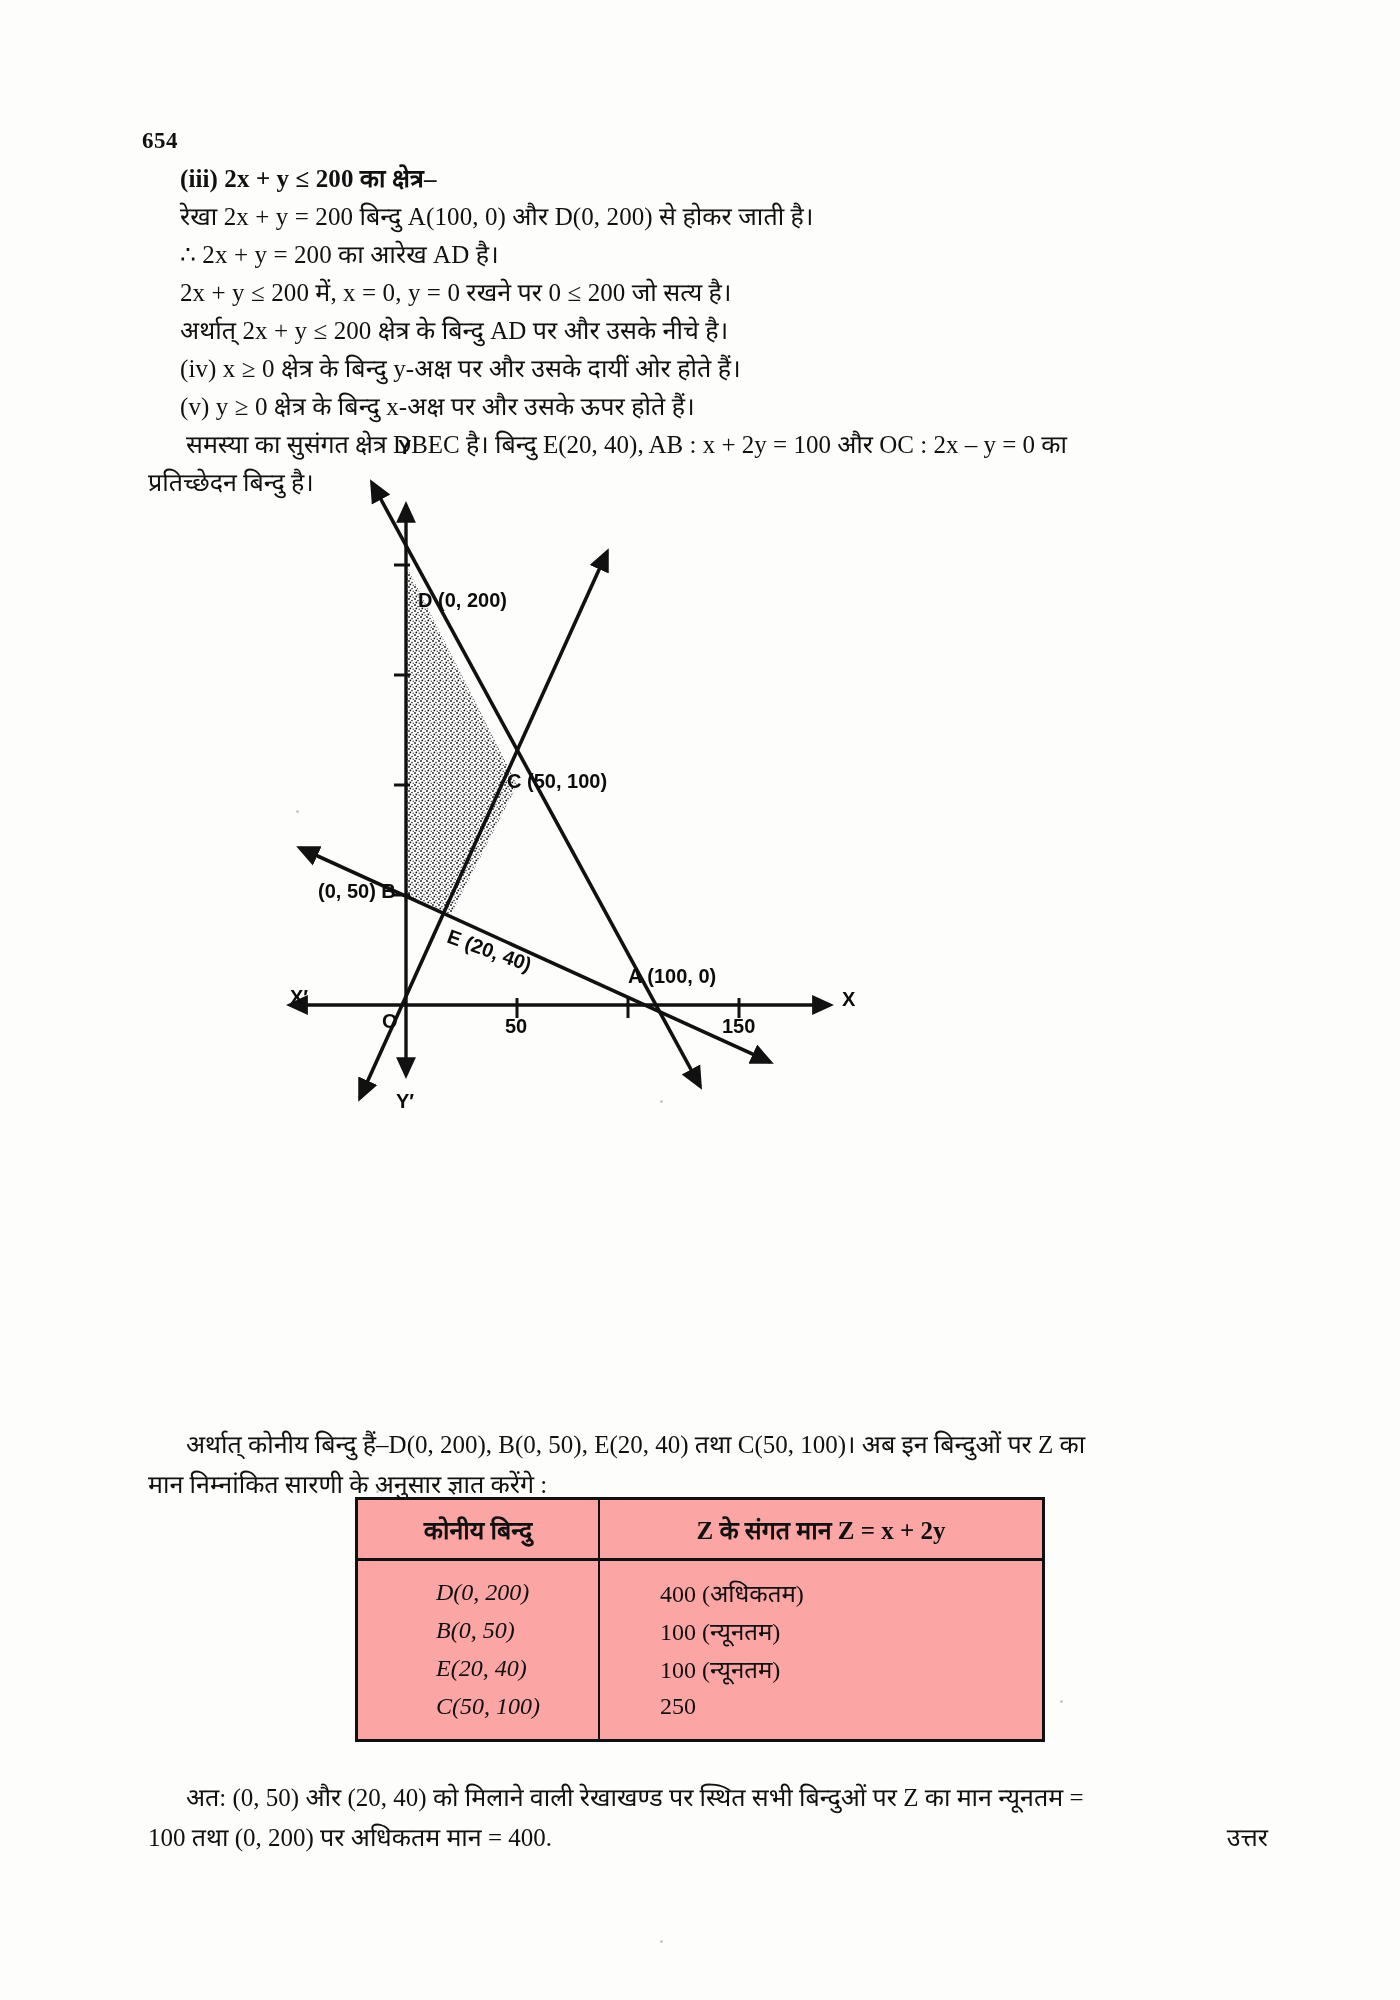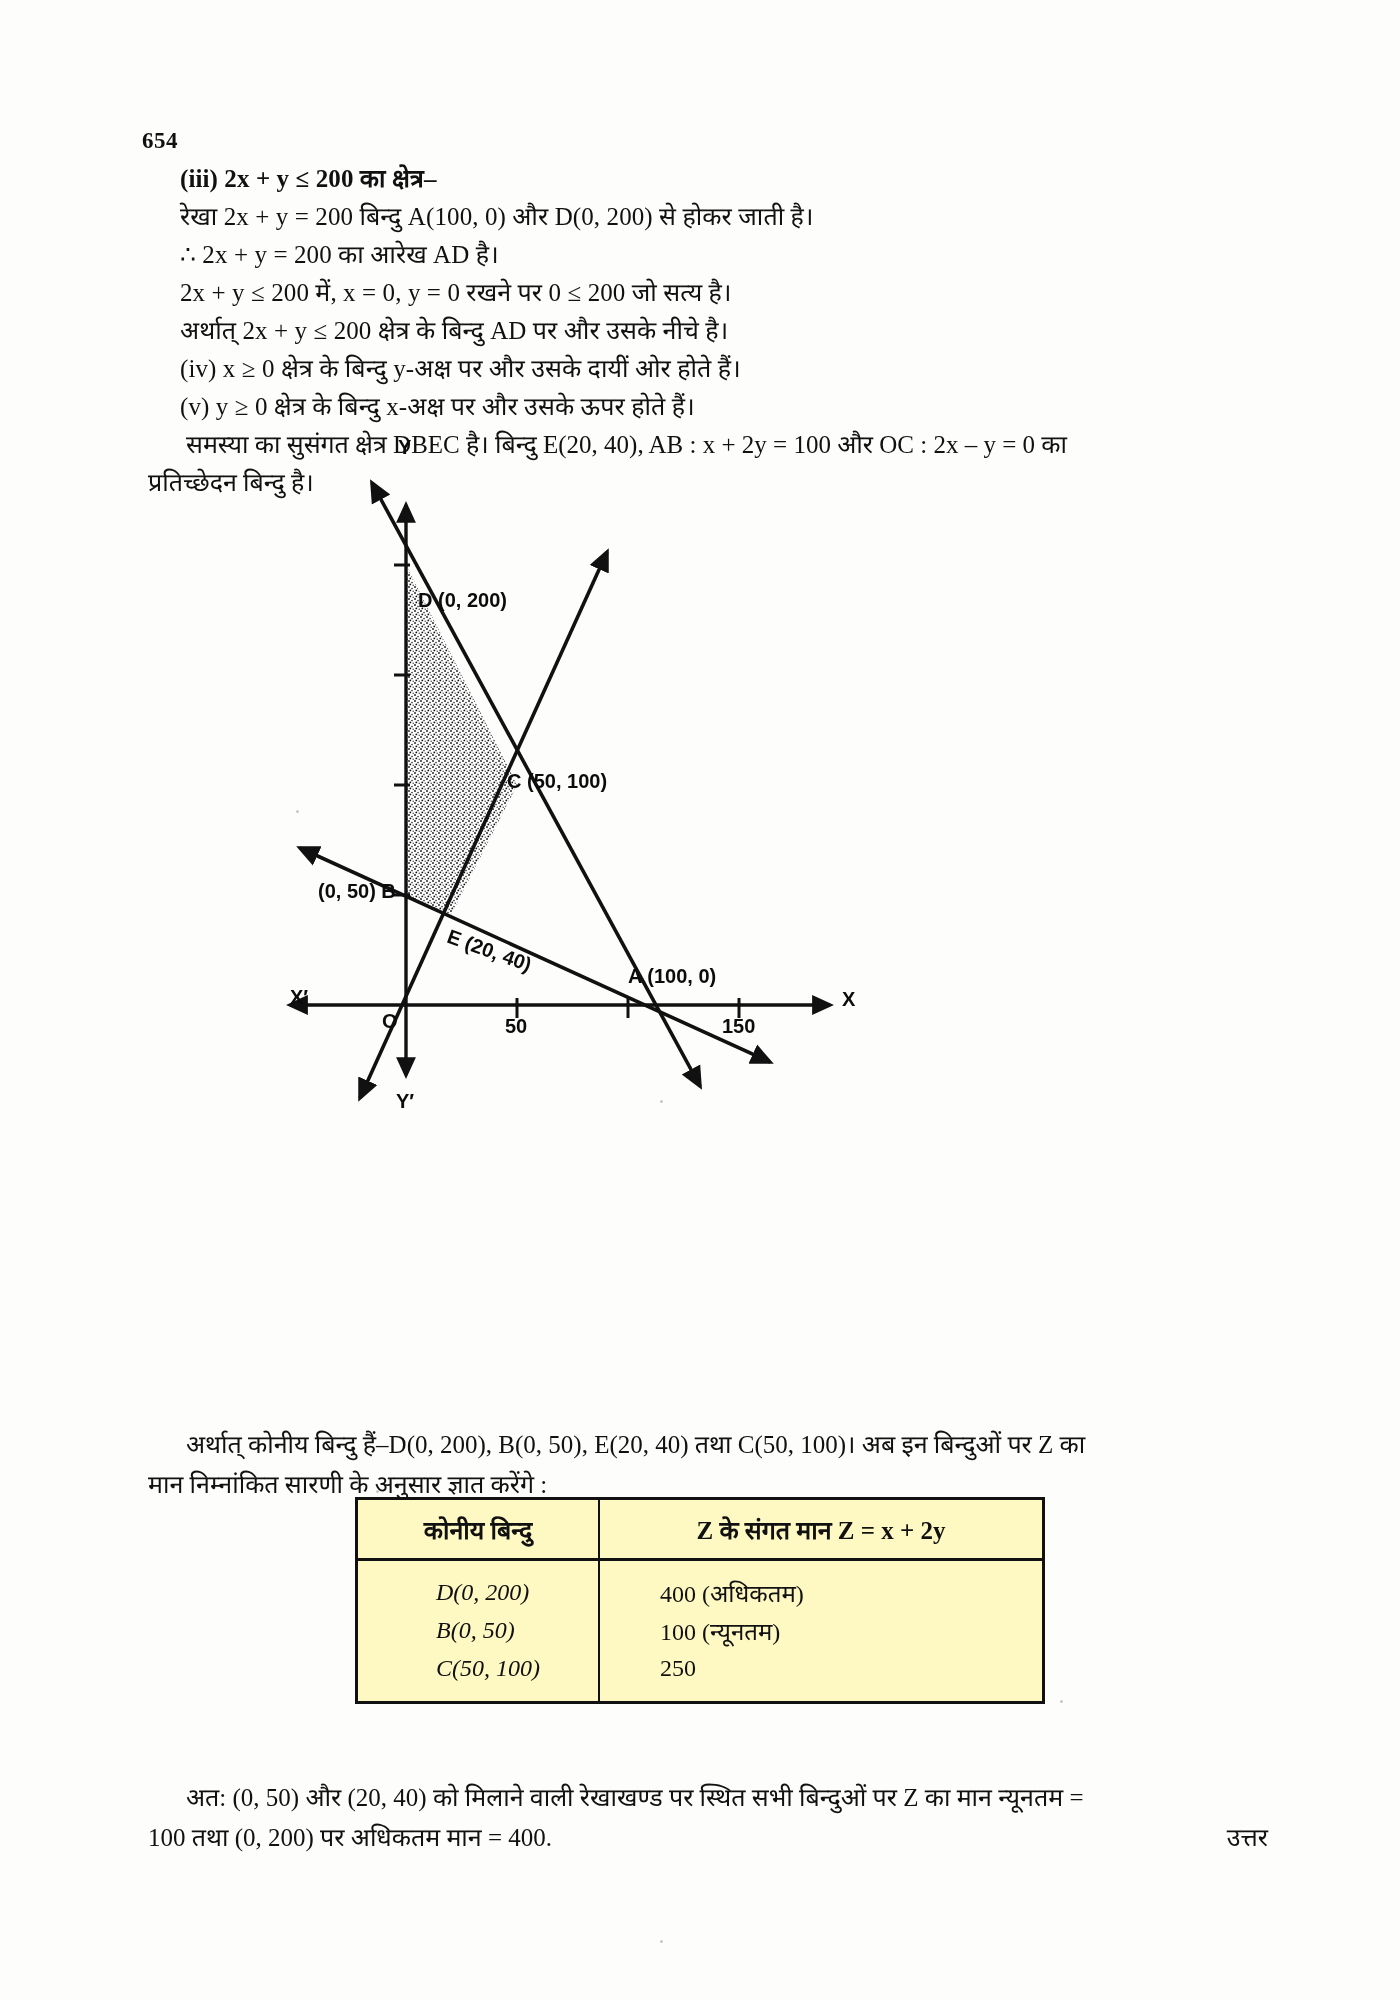--- a/index.html
+++ b/index.html
@@ -73,21 +73,21 @@
   
   .tablewrap {
     position: absolute;
     left: 355px;
     top: 1497px;
     width: 690px;
   }
   table.values {
     border-collapse: collapse;
     width: 690px;
-    background: #fef9c3;
+    background: #fca5a5;
   }
   table.values th, table.values td {
     border: 2px solid #111;
     padding: 0;
   }
   table.values thead th {
     font-size: 25px;
     font-weight: bold;
     text-align: center;
     height: 58px;
@@ -222,20 +222,24 @@
       <tbody>
         <tr>
           <td class="c1">D(0, 200)</td>
           <td class="c2">400 (अधिकतम)</td>
         </tr>
         <tr>
           <td class="c1">B(0, 50)</td>
           <td class="c2">100 (न्यूनतम)</td>
         </tr>
         <tr>
+          <td class="c1">E(20, 40)</td>
+          <td class="c2">100 (न्यूनतम)</td>
+        </tr>
+        <tr>
           <td class="c1">C(50, 100)</td>
           <td class="c2">250</td>
         </tr>
       </tbody>
     </table>
   </div>
 
   <div class="bottompara">
     <span class="first">अत: (0, 50) और (20, 40) को मिलाने वाली रेखाखण्ड पर स्थित सभी बिन्दुओं पर Z का मान न्यूनतम =</span><br>
     <span>100 तथा (0, 200) पर अधिकतम मान = 400.</span>

